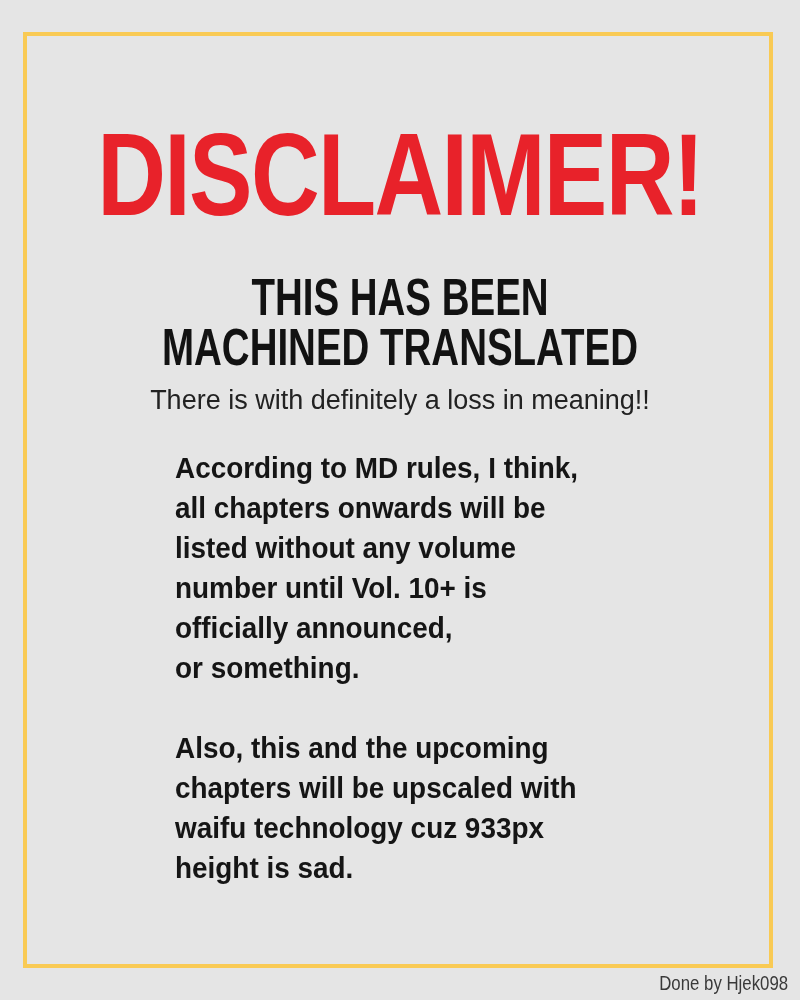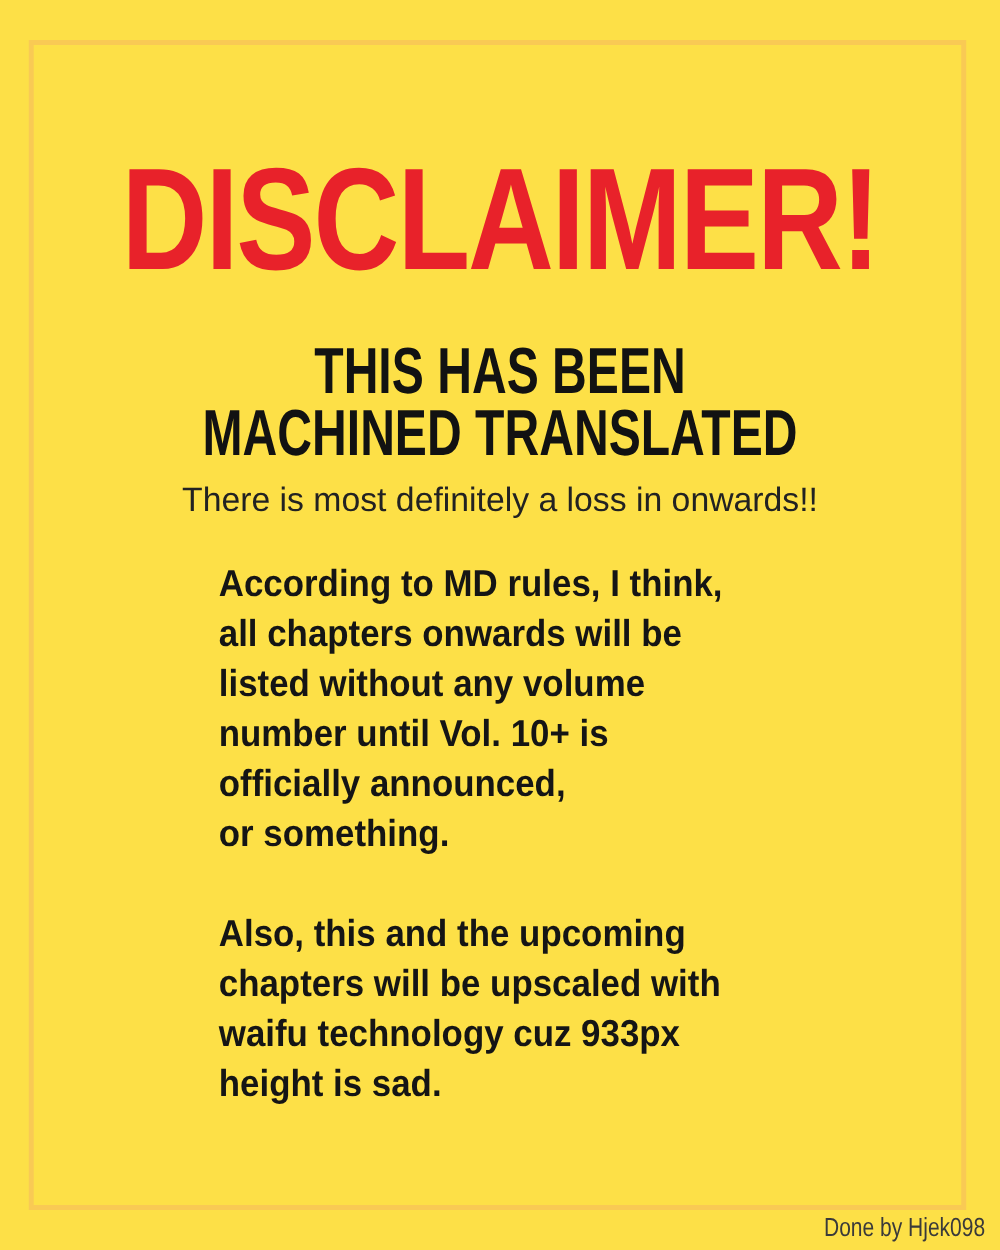--- a/index.html
+++ b/index.html
@@ -4,21 +4,21 @@
 <style>
   html, body {
     margin: 0;
     padding: 0;
     background: #ffffff;
   }
   .page {
     position: relative;
     width: 800px;
     height: 1000px;
-    background: #fde047;
+    background: #e5e5e5;
     overflow: hidden;
     font-family: "Liberation Sans", sans-serif;
   }
   .border-frame {
     position: absolute;
     left: 23px;
     top: 32px;
     right: 27px;
     bottom: 32px;
     border: 4px solid #F9CA54;
@@ -104,21 +104,21 @@
 
   <div class="border-frame" style="border-color: rgb(249, 202, 84);"></div>
 
   <h1 class="title" style="color: rgb(232, 34, 42);">DISCLAIMER!</h1>
 
   <h2 class="heading">
     <span class="h-line">THIS HAS BEEN</span>
     <span class="h-line">MACHINED TRANSLATED</span>
   </h2>
 
-  <div class="note">There is most definitely a loss in onwards!!</div>
+  <div class="note">There is with definitely a loss in meaning!!</div>
 
   <p class="body-paragraph para-1">According to MD rules, I think,
 all chapters onwards will be
 listed without any volume
 number until Vol. 10+ is
 officially announced,
 or something.</p>
 
   <p class="body-paragraph para-2">Also, this and the upcoming
 chapters will be upscaled with

